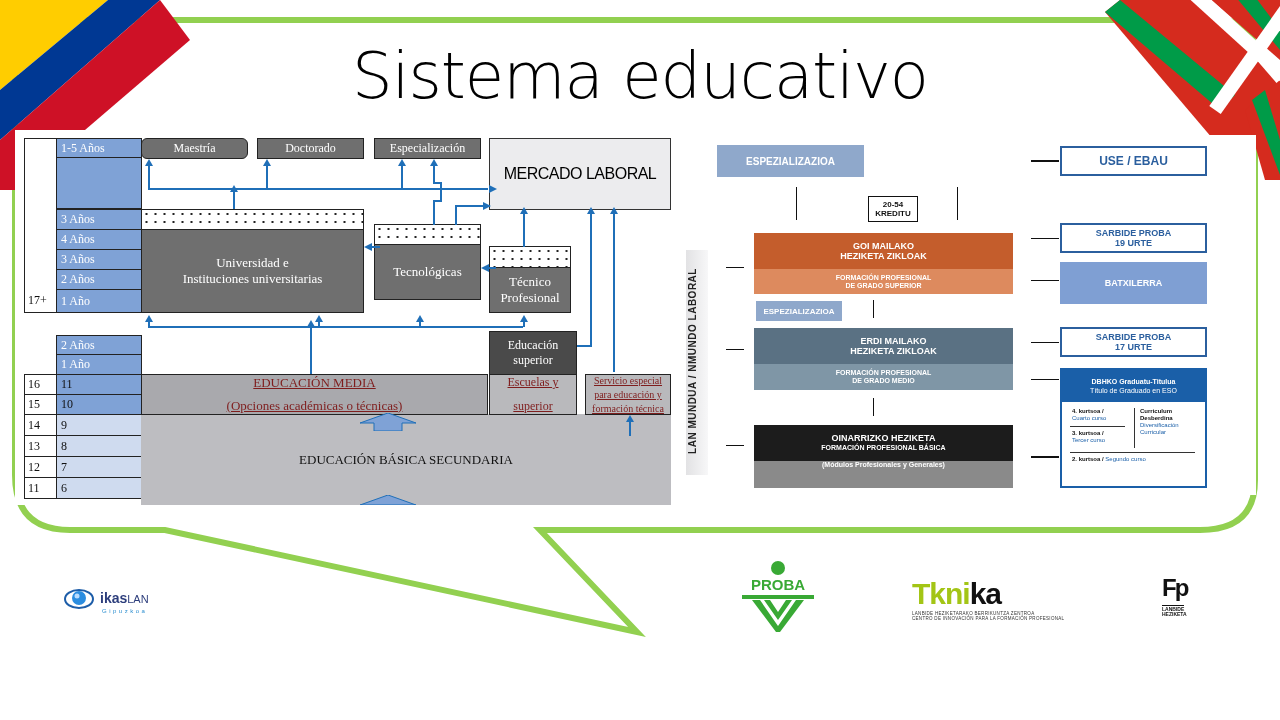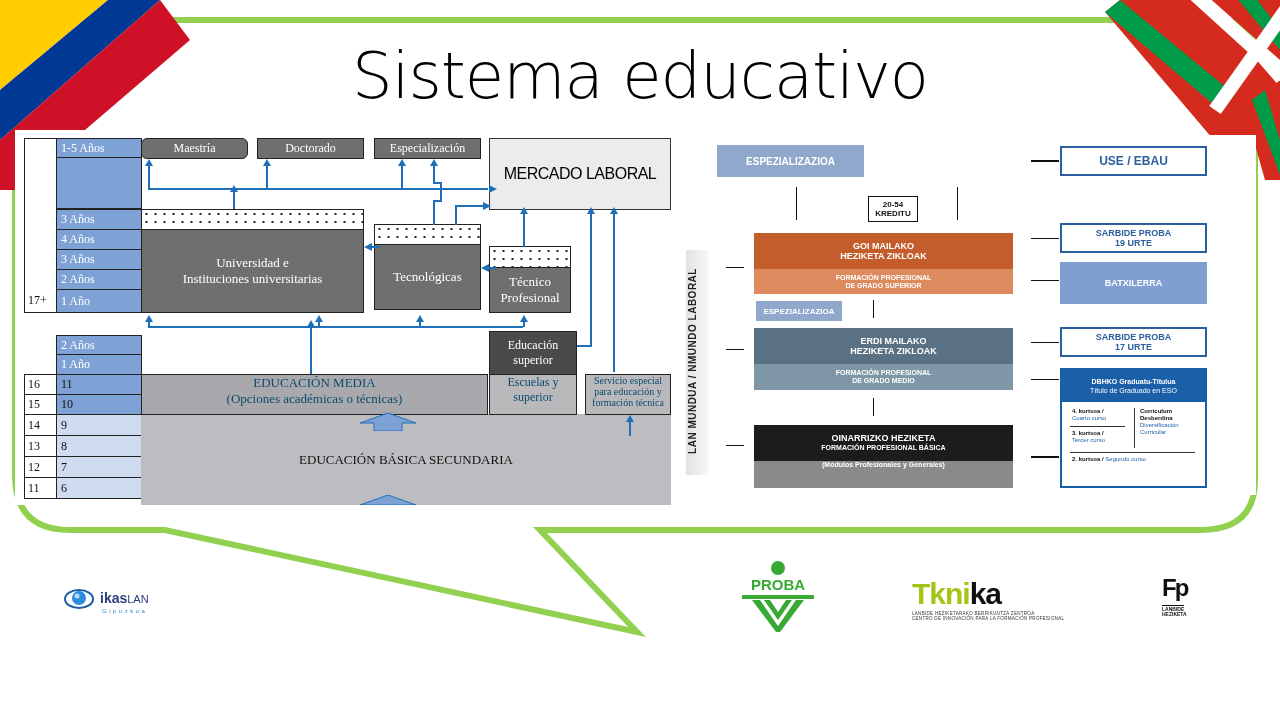--- a/index.html
+++ b/index.html
@@ -6,21 +6,21 @@
   body{width:1280px;height:720px;position:relative;overflow:hidden;background:#ffffff;font-family:"Liberation Sans",sans-serif;}
   .abs{position:absolute;}
   .bubble-svg{position:absolute;left:0;top:0;width:1280px;height:720px;}
   .title{position:absolute;left:0;width:1280px;top:36px;text-align:center;font-family:"DejaVu Sans",sans-serif;font-weight:300;font-size:64px;color:#000;letter-spacing:-1px;line-height:80px;}
   
   .left-diag{position:absolute;left:15px;top:130px;width:656px;height:375px;background:#fff;overflow:hidden;}
   .cell{position:absolute;box-sizing:border-box;font-family:"Liberation Serif",serif;font-size:12px;display:flex;align-items:center;}
   .blue{background:#7fa2d6;color:#fff;border:1.5px solid #222;padding-left:4px;}
   .lblue{background:#cfdbef;color:#111;border:1.5px solid #222;padding-left:4px;}
   .gray{background:#6f6f6f;color:#fff;border:1.5px solid #222;justify-content:center;text-align:center;}
-  .lgray{background:#b9b9bc;color:#0c4a6e;border:1.5px solid #222;justify-content:flex-start;text-align:center;}
+  .lgray{background:#b9b9bc;color:#7f1d1d;border:1.5px solid #222;justify-content:space-between;text-align:center;text-decoration:underline;}
   .dots{background-color:#fff;background-image:radial-gradient(#222 1px,transparent 1.3px);background-size:9px 8px;border:1.5px solid #222;}
   .agecell{background:#fff;color:#111;border:1.5px solid #222;padding-left:3px;}
   .bl{position:absolute;background:#1f6fb8;}
   .arrowup{position:absolute;width:0;height:0;border-left:4px solid transparent;border-right:4px solid transparent;border-bottom:7px solid #1f6fb8;}
   .arrowright{position:absolute;width:0;height:0;border-top:4px solid transparent;border-bottom:4px solid transparent;border-left:8px solid #1f6fb8;}
   .arrowleft{position:absolute;width:0;height:0;border-top:4px solid transparent;border-bottom:4px solid transparent;border-right:8px solid #1f6fb8;}
   
   .right-diag{position:absolute;left:686px;top:135px;width:570px;height:360px;background:#fff;}
   .rbox{position:absolute;box-sizing:border-box;display:flex;flex-direction:column;align-items:center;justify-content:center;text-align:center;font-weight:bold;font-family:"Liberation Sans",sans-serif;}
   .kline{position:absolute;background:#111;}
@@ -68,21 +68,21 @@
   <div class="cell gray" style="left:359px;top:8px;width:107px;height:21px;">Especialización</div>
   <div class="cell" style="left:474px;top:8px;width:182px;height:72px;background:#ececee;border:1.5px solid #333;justify-content:center;font-family:'Liberation Sans',sans-serif;font-size:16px;letter-spacing:-0.5px;">MERCADO LABORAL</div>
 
   <div class="cell dots" style="left:126px;top:79px;width:223px;height:21px;"></div>
   <div class="cell gray" style="left:126px;top:99px;width:223px;height:84px;flex-direction:column;font-size:13px;">
     <span>Universidad e</span>
     <span>Instituciones universitarias</span>
   </div>
 
   <div class="cell dots" style="left:359px;top:94px;width:107px;height:21px;"></div>
-  <div class="cell gray" style="left:359px;top:114px;width:107px;height:66px;font-size:13px;">Tecnológicas</div>
+  <div class="cell gray" style="left:359px;top:114px;width:107px;height:56px;font-size:13px;">Tecnológicas</div>
 
   <div class="cell dots" style="left:474px;top:116px;width:82px;height:22px;"></div>
   <div class="cell gray" style="left:474px;top:137px;width:82px;height:46px;flex-direction:column;font-size:13px;">
     <span>Técnico</span>
     <span>Profesional</span>
   </div>
 
   <div class="bl" style="left:133px;top:58px;width:340px;height:2px;"></div>
   <div class="bl" style="left:133px;top:34px;width:2px;height:25px;"></div>
     <div class="arrowup" style="left:130px;top:29px;"></div>

